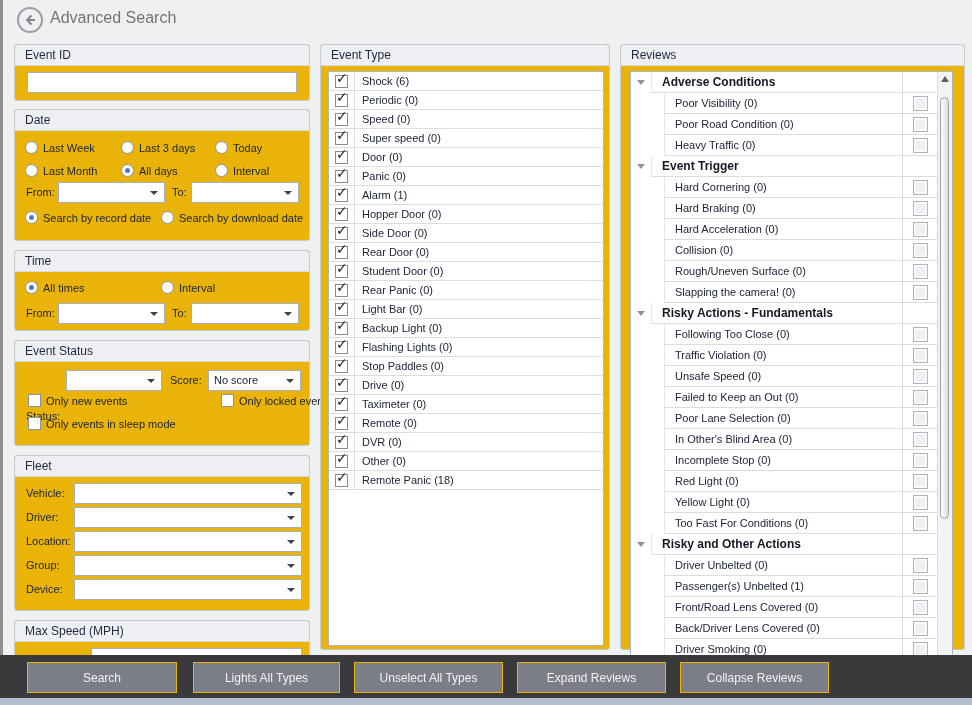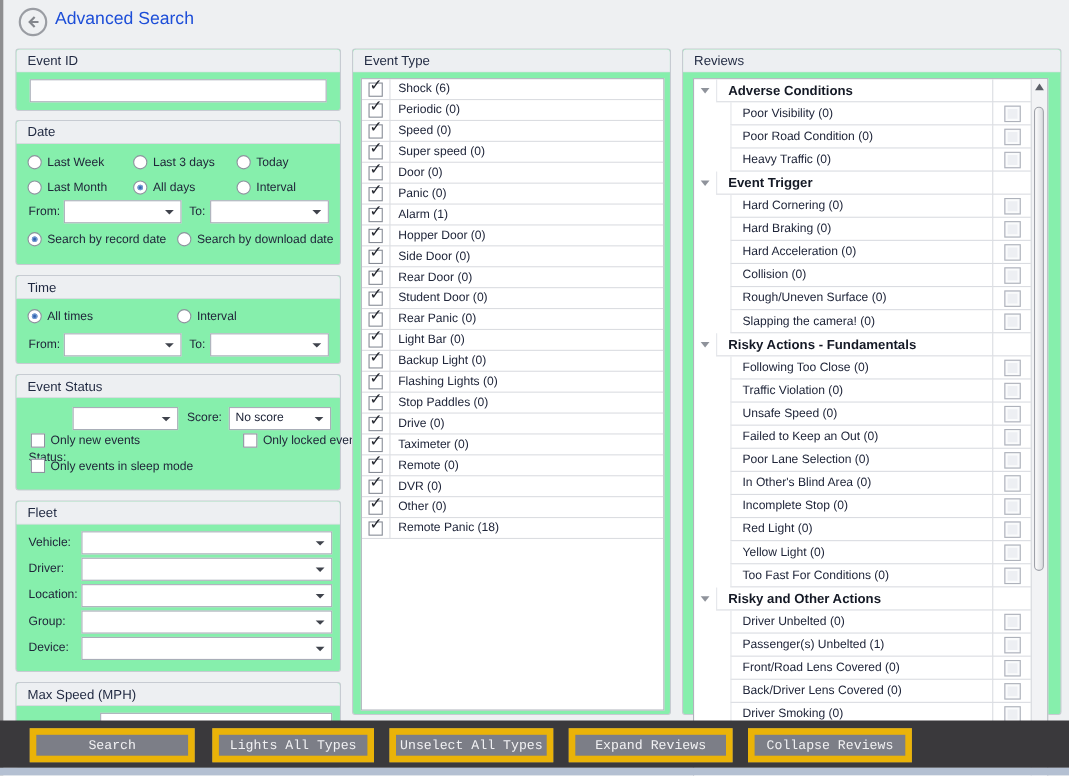--- a/index.html
+++ b/index.html
@@ -4,24 +4,24 @@
 <style>
   * { margin:0; padding:0; box-sizing:border-box; }
   html,body { width:972px; height:705px; }
   body { font-family:"Liberation Sans", sans-serif; font-size:11px; color:#20263a; background:#eef0f2; position:relative; overflow:hidden; }
   .app { position:absolute; inset:0; background:#eef0f2; }
   .edge-left { position:absolute; left:0; top:0; width:3px; height:705px; background:#8e8e90; }
 
   
   .titlebar { position:absolute; left:0; top:0; width:972px; height:40px; }
   .back-btn { position:absolute; left:16px; top:6px; width:28px; height:28px; cursor:pointer; }
-  .page-title { position:absolute; left:50px; top:9px; font-size:16px; color:#1d4ed8; }
+  .page-title { position:absolute; left:50px; top:9px; font-size:16px; color:#737373; }
 
   
-  .panel { position:absolute; background:#86efac; border:1px solid #c7cbd2; border-radius:3px; }
+  .panel { position:absolute; background:#eab308; border:1px solid #c7cbd2; border-radius:3px; }
   .panel-title { height:21px; line-height:20px; padding-left:10px; font-size:12px; color:#1f2840; background:#edeff2; border-bottom:1px solid #d8dbe0; border-radius:3px 3px 0 0; }
 
   .txt-input { position:absolute; background:#fff; border:1px solid #a9aeb8; height:21px; }
   .combo { position:absolute; background:#fff; border:1px solid #a9aeb8; height:21px; }
   .combo .combo-val { position:absolute; left:5px; top:3px; font-size:11px; color:#20263a; white-space:nowrap; }
   .combo .combo-arrow { position:absolute; right:6px; top:8px; width:0; height:0; border-left:4px solid transparent; border-right:4px solid transparent; border-top:4px solid #3f434c; }
 
   .ctl { position:absolute; display:flex; align-items:center; gap:5px; white-space:nowrap; }
   .radio { width:13px; height:13px; border-radius:50%; border:1px solid #8d939e; background:#fff; position:relative; flex:0 0 13px; }
   .radio.sel::after { content:""; position:absolute; left:3px; top:3px; width:5px; height:5px; border-radius:50%; background:#2f62b0; box-shadow:0 0 1px 1px #7fa3d6 inset; }
@@ -47,21 +47,21 @@
   .rv-namecell { flex:1; border-bottom:1px solid #dadce1; border-left:1px solid #e4e6ea; display:flex; align-items:center; padding-left:10px; }
   .rv-group .rv-namecell { font-size:12px; font-weight:700; color:#141925; }
   .rv-cbcol { width:36px; flex:0 0 36px; border-bottom:1px solid #dadce1; border-left:1px solid #dadce1; display:flex; align-items:center; justify-content:center; }
   .rv-cb { width:15px; height:15px; border:1px solid #aeb2bb; background:#edeff3; box-shadow:inset 0 0 0 2px #fafbfc; cursor:pointer; }
   .rv-scroll { position:absolute; right:0; top:0; width:15px; height:100%; background:#f2f3f5; border-left:1px solid #d6d9de; }
   .rv-scroll-up { position:absolute; top:4px; left:3px; width:0; height:0; border-left:4.5px solid transparent; border-right:4.5px solid transparent; border-bottom:6px solid #5a5e66; cursor:pointer; }
   .rv-thumb { position:absolute; left:2px; top:25px; width:9px; height:422px; border:1px solid #9ea1a8; border-radius:5px; background:linear-gradient(to right,#fdfdfd,#d9dbdf); cursor:grab; }
 
   
   .footer { position:absolute; left:0; top:655px; width:972px; height:43px; background:#3a393c; z-index:20; }
-  .foot-btn { position:absolute; top:7px; height:31px; background:#7c7e87; border:6px solid #eab308; color:#f2f2f4; font-size:12px; font-family:Liberation Mono, monospace; display:flex; align-items:center; justify-content:center; cursor:pointer; }
+  .foot-btn { position:absolute; top:7px; height:31px; background:#7c7e87; border:1px solid #eab308; color:#f2f2f4; font-size:12px; font-family:Liberation Sans, sans-serif; display:flex; align-items:center; justify-content:center; cursor:pointer; }
   .bottom-strip { position:absolute; left:0; top:698px; width:972px; height:7px; background:#b4c0d2; z-index:21; }
 </style>
 </head>
 <body>
 
 <div class="app">
   <div class="edge-left"></div>
 
   <div class="titlebar">
     <div class="back-btn">

